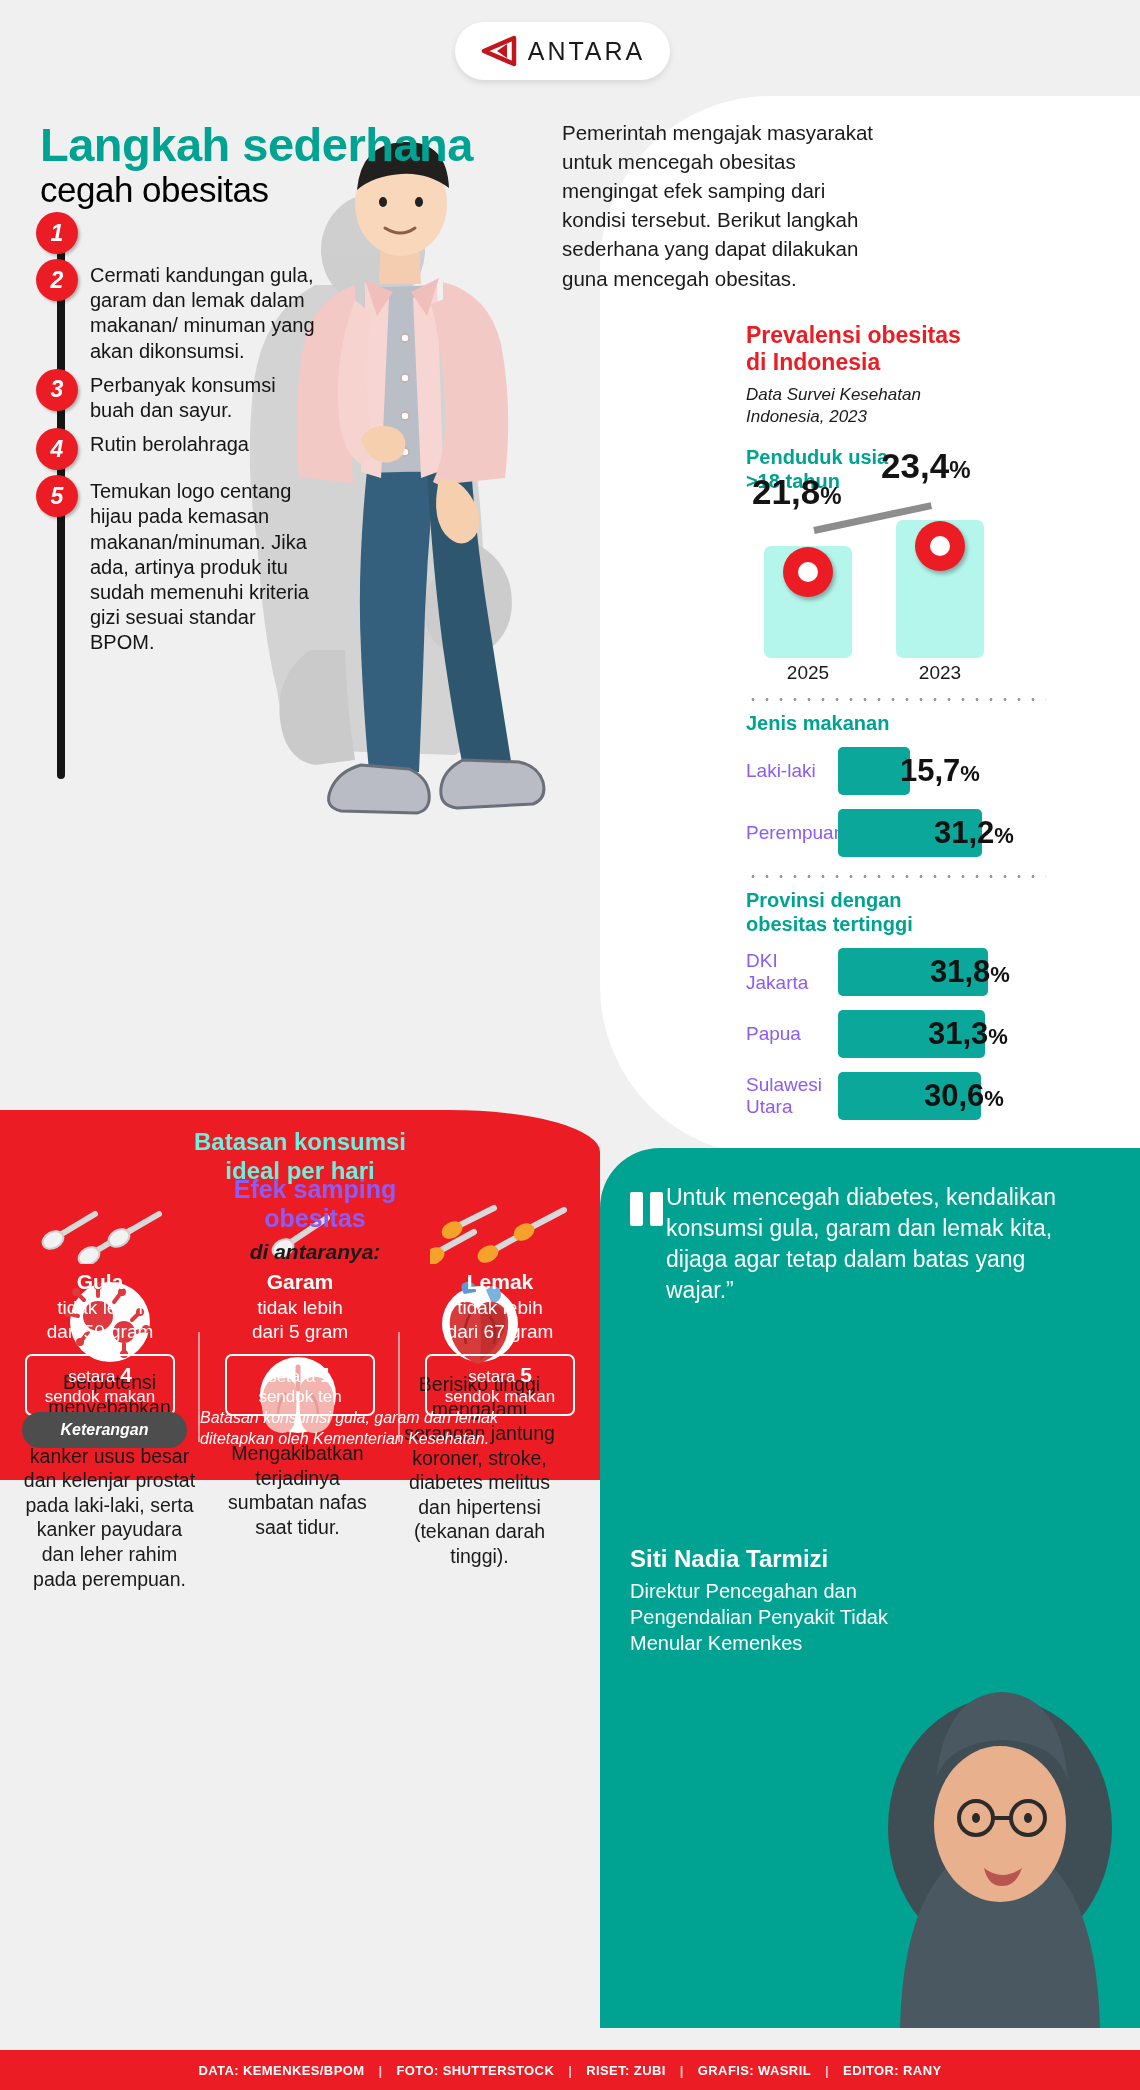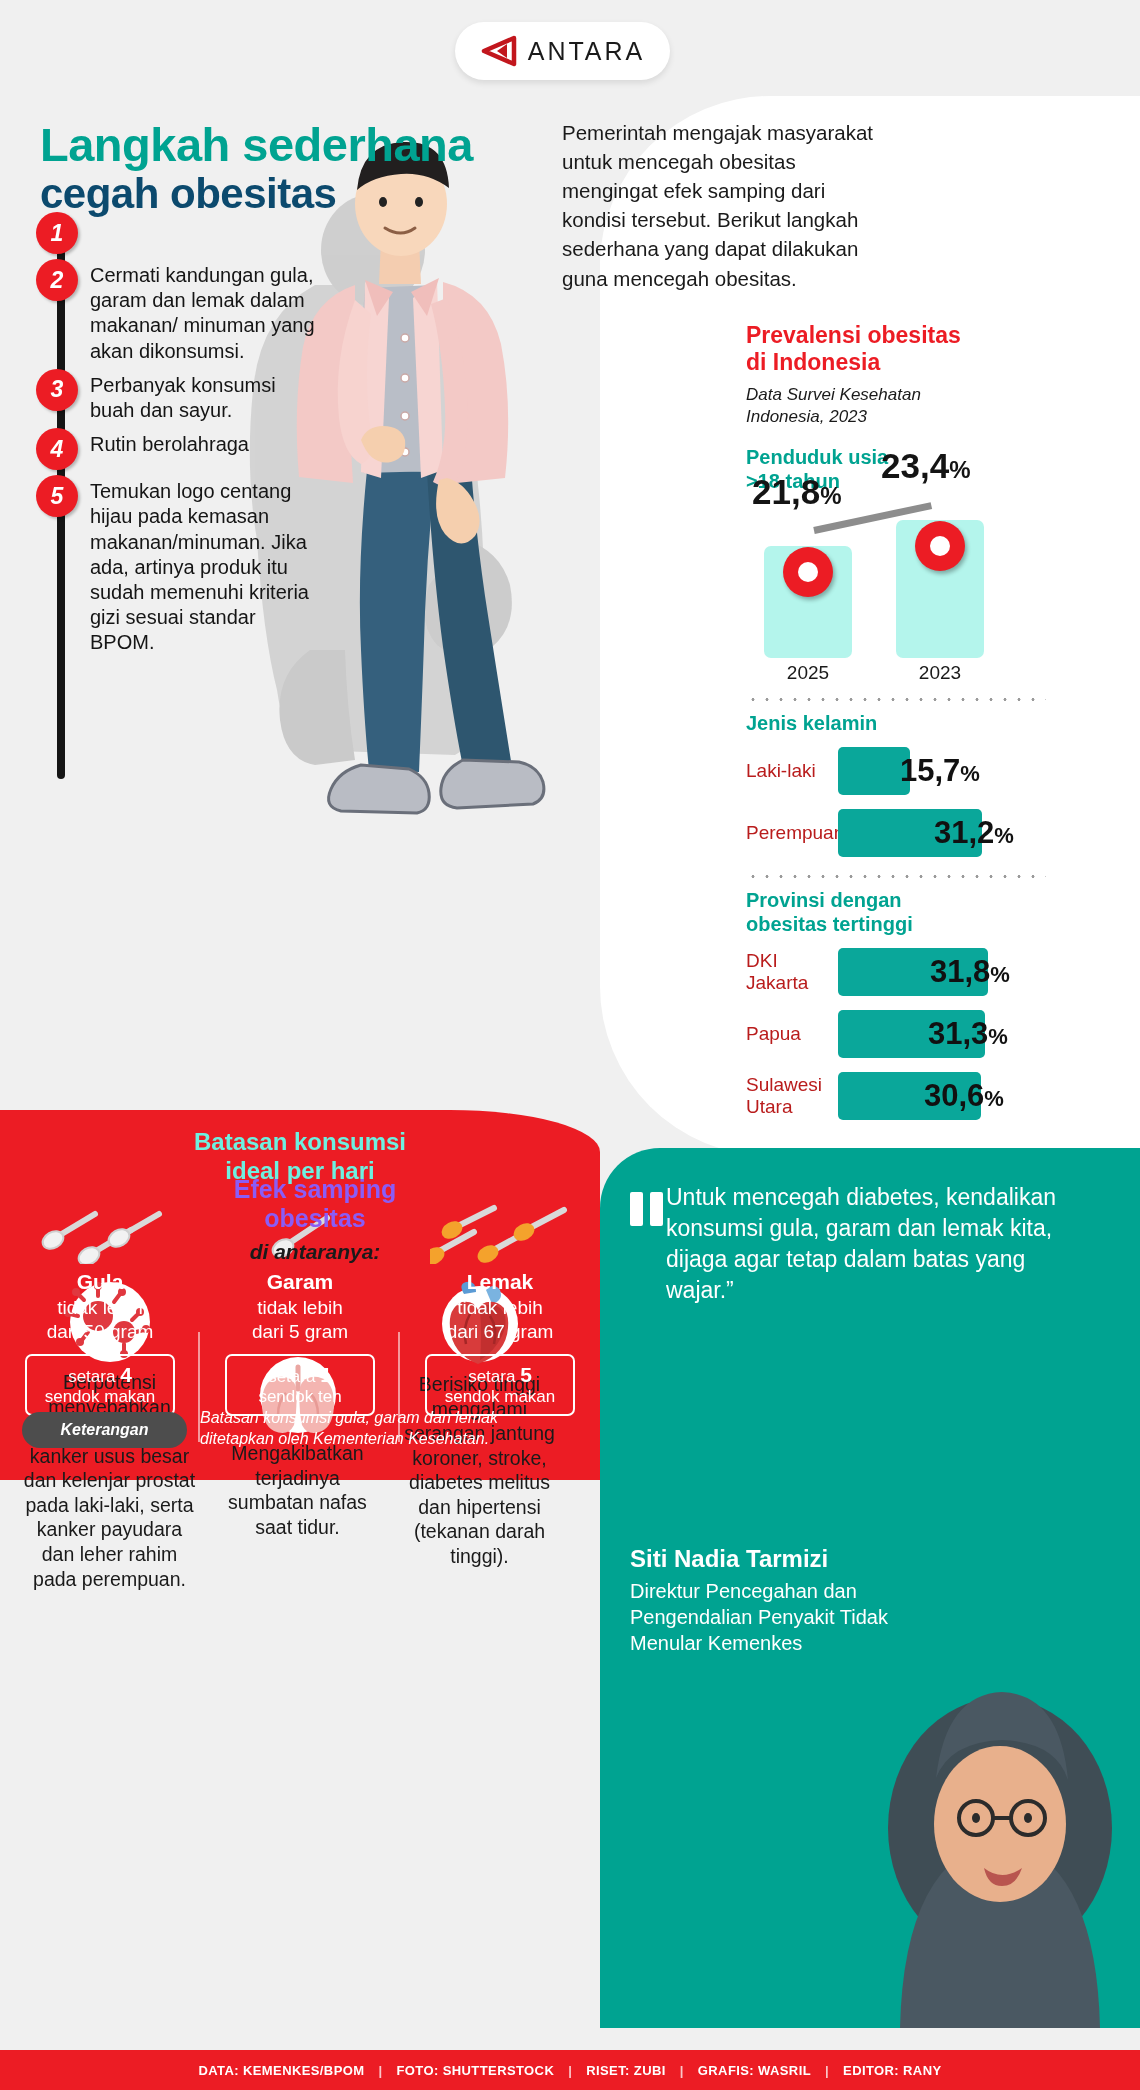--- a/index.html
+++ b/index.html
@@ -17,21 +17,21 @@
     justify-content:center; gap:10px; box-shadow:0 3px 6px rgba(0,0,0,.10);
     z-index:40;
   }
   .logo-mark{ width:38px; height:32px; position:relative; }
   .logo-mark svg{ display:block; }
   .logo-text{ font-size:25px; letter-spacing:3px; color:#1a1a1a; font-weight:400;}
 
   
   .headline{ position:absolute; left:40px; top:120px; width:480px; z-index:30;}
   .headline .l1{ font-size:47px; font-weight:bold; color:#00a391; line-height:1.08; letter-spacing:-.5px;}
-  .headline .l2{ font-size:42px; font-weight:bold; color:#0c4a6e; line-height:1.08; letter-spacing:-.5px;}
+  .headline .l2{ font-size:35px; font-weight:normal; color:#000000; line-height:1.08; letter-spacing:-.5px;}
 
   
   .intro{ position:absolute; left:562px; top:118px; width:330px; font-size:20.5px;
           line-height:1.42; color:#1a1a1a; z-index:30;}
 
   
   .right-panel{
     position:absolute; left:600px; top:96px; width:540px; height:1060px;
     background:#fff; border-top-left-radius:170px; border-bottom-left-radius:170px; z-index:5;
   }
@@ -77,21 +77,21 @@
               background:#8d8d8d; transform:rotate(-12deg); transform-origin:left center;}
   .bigval{ position:absolute; font-size:35px; font-weight:bold; color:#141414;}
   .bigval .pct{ font-size:24px;}
   .v2018{ left:6px; bottom:172px;}
   .v2023{ left:135px; bottom:198px;}
   .xlabel{ position:absolute; bottom:0; font-size:19px; color:#1a1a1a; text-align:center; width:88px;}
   .xlabel.x1{ left:18px;} .xlabel.x2{ left:150px;}
 
   
   .barrow{ position:relative; display:flex; align-items:center; height:56px; margin-bottom:6px;}
-  .barlabel{ font-size:19px; color:#b91c1c; line-height:1.13; width:92px; flex:0 0 92px;}
+  .barlabel{ font-size:19px; color:#8b5cf6; line-height:1.13; width:92px; flex:0 0 92px;}
   .bar{ height:48px; background:#0aa79a; border-radius:5px; position:relative;}
   .barval{ position:absolute; font-size:31px; font-weight:bold; color:#111; left:0; top:50%;
            transform:translateY(-50%); white-space:nowrap;}
   .barval .pct{ font-size:22px;}
 
   
   .redband{
     position:absolute; left:0; top:1110px; width:600px; height:370px; background:#ec1c24;
     border-top-right-radius:150px 42px; z-index:15;
   }
@@ -250,21 +250,21 @@
       <div class="col c2023"></div>
       <div class="connector"></div>
       <div class="donut d1"></div>
       <div class="donut d2"></div>
       <div class="xlabel x1">2025</div>
       <div class="xlabel x2">2023</div>
     </div>
 
     <div class="dotline"></div>
 
-    <div class="rp-h" style="margin-top:4px;">Jenis kelamin</div>
+    <div class="rp-h" style="margin-top:4px;">Jenis makanan</div>
     <div class="barrow" style="margin-top:8px;">
       <div class="barlabel">Laki-laki</div>
       <div class="bar" style="width:72px;">
         <div class="barval" style="left:62px;"><span>15,7</span><span class="pct">%</span></div>
       </div>
     </div>
     <div class="barrow">
       <div class="barlabel">Perempuan</div>
       <div class="bar" style="width:144px;">
         <div class="barval" style="left:96px;"><span>31,2</span><span class="pct">%</span></div>

